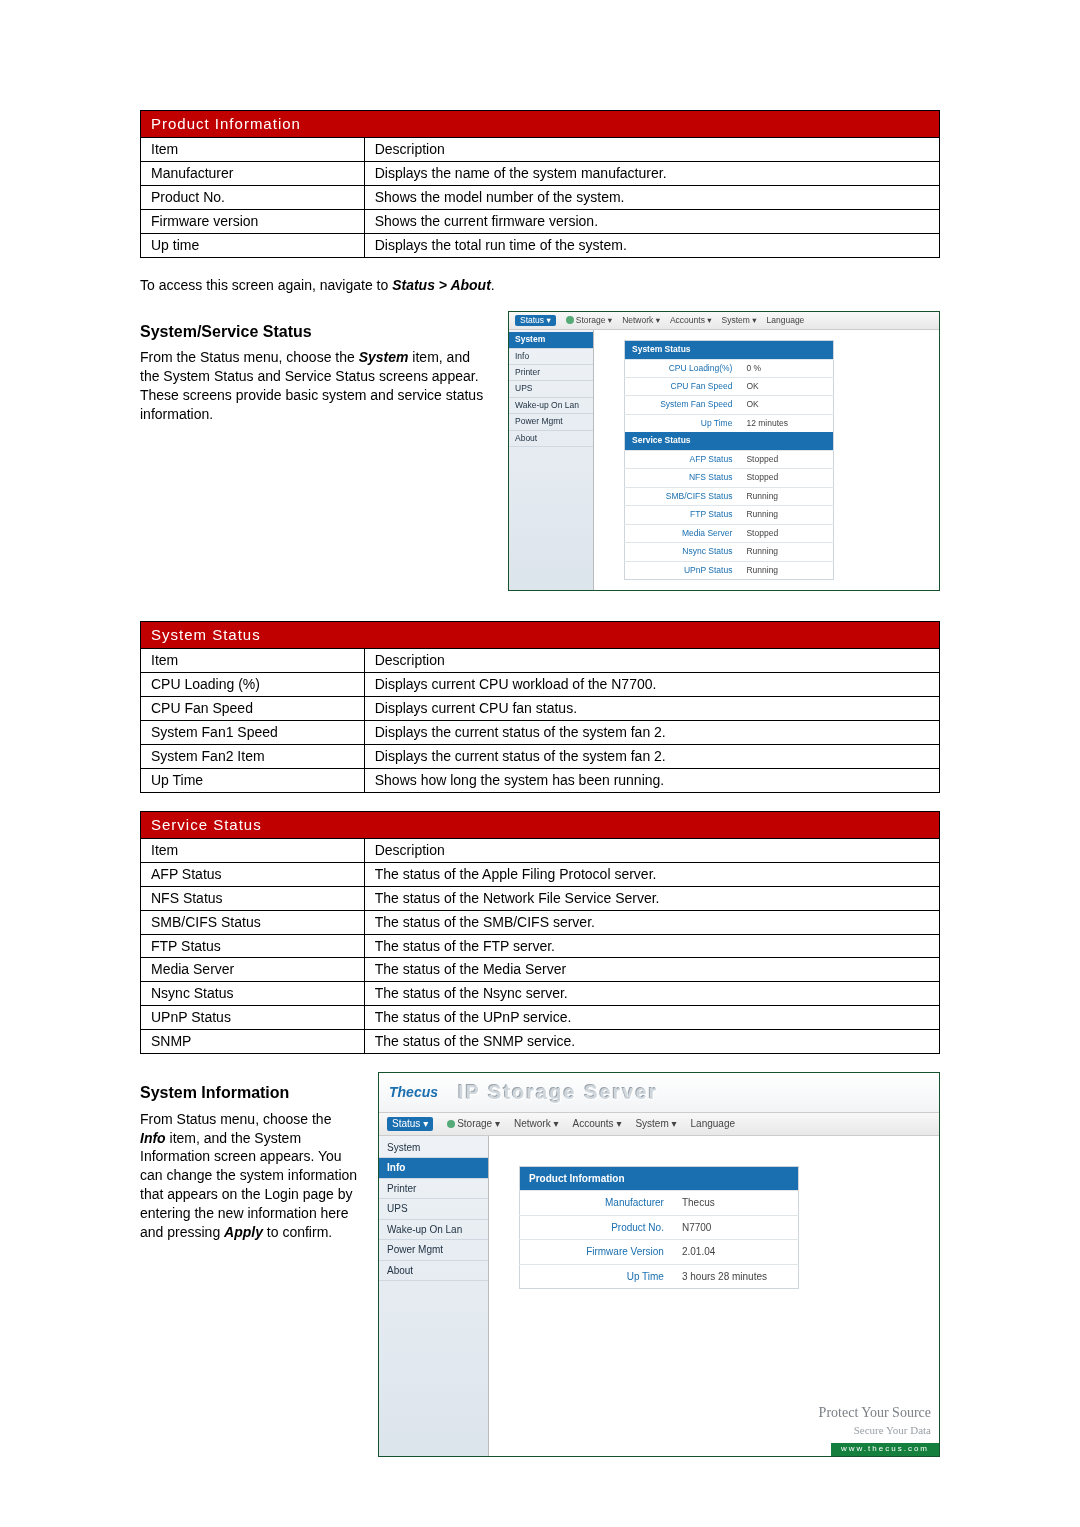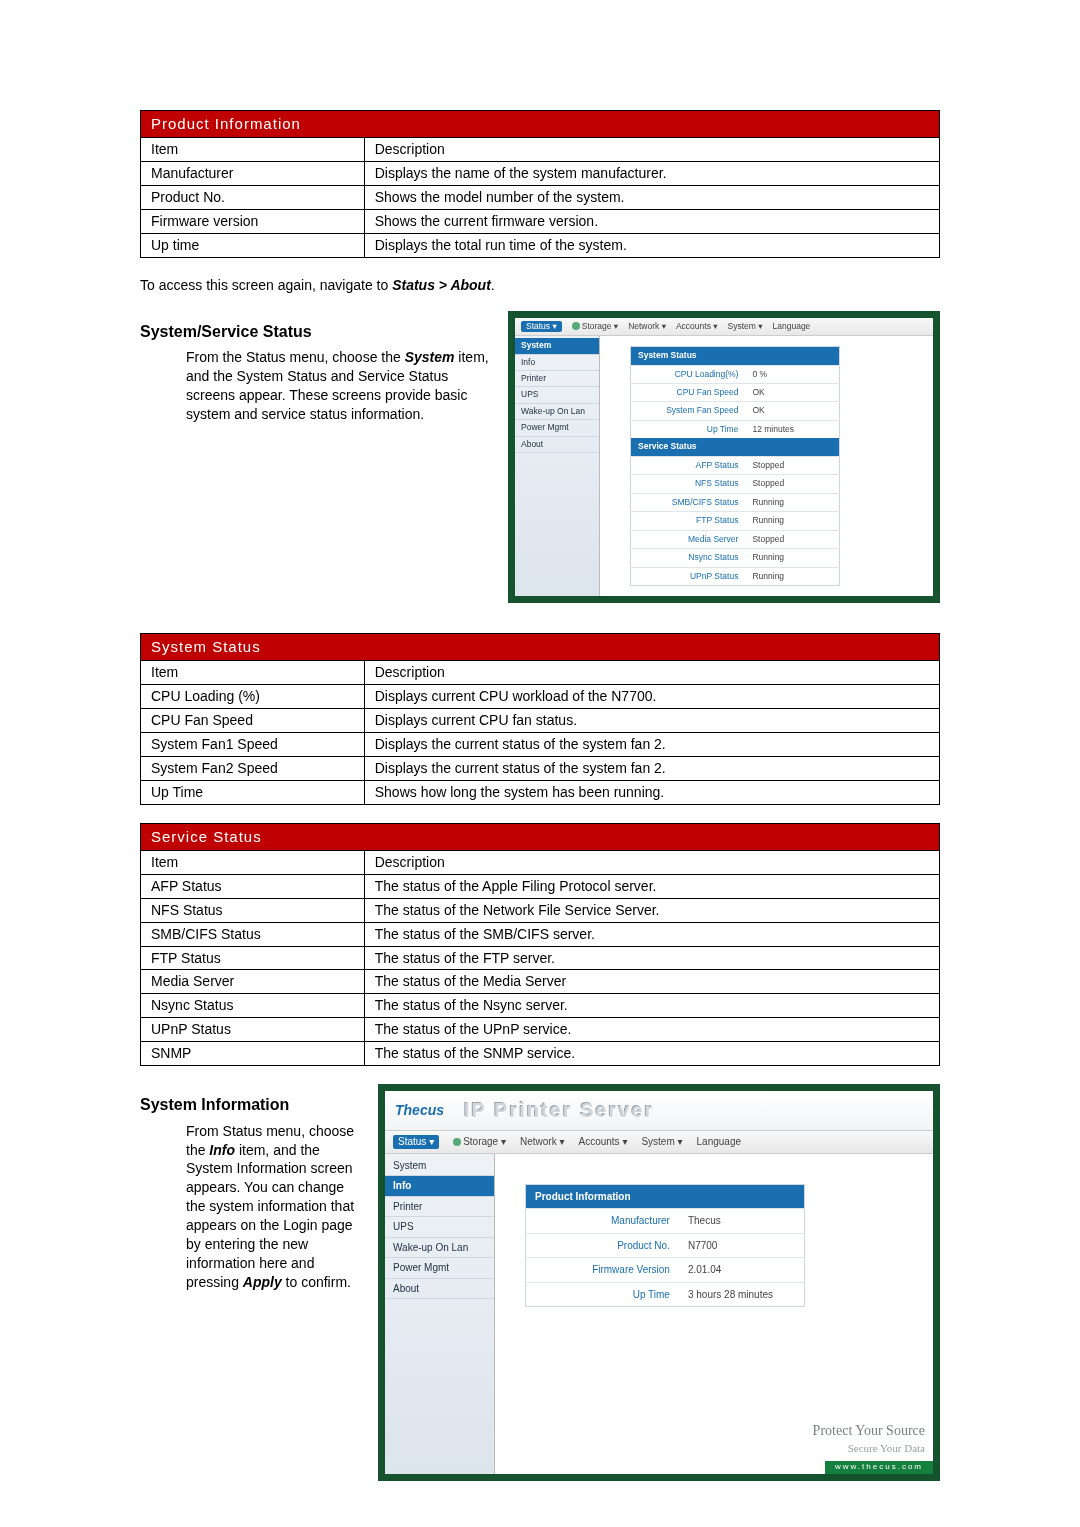--- a/index.html
+++ b/index.html
@@ -35,25 +35,25 @@
   .desc-table td.col-item { width: 28%; }
   .nav-note { margin: 10px 0 16px 0; }
   .nav-note .crumb { font-style: italic; font-weight: bold; }
   .section-head {
     font-weight: bold;
     font-size: 16px;
     margin: 10px 0 6px 0;
   }
   .twocol { display: flex; gap: 18px; margin-bottom: 30px; }
   .twocol .text { flex: 0 0 350px; }
-  .twocol .text p { margin-bottom: 10px; margin-left: 46px; }
+  .twocol .text p { margin-bottom: 10px; }
   .twocol .text .kw { font-style: italic; font-weight: bold; }
   .shot-frame {
     flex: 1;
-    border: 7px solid #14532d;
+    border: 1px solid #14532d;
     background: #fff;
     font-size: 8.5px;
     color: #333;
     position: relative;
   }
   .menubar {
     display: flex;
     gap: 10px;
     padding: 3px 6px;
     border-bottom: 1px solid #ccc;
@@ -286,21 +286,21 @@
       </tr>
   <tr>
         <td class="col-item">CPU Fan Speed</td>
         <td>Displays current CPU fan status.</td>
       </tr>
   <tr>
         <td class="col-item">System Fan1 Speed</td>
         <td>Displays the current status of the system fan 2.</td>
       </tr>
   <tr>
-        <td class="col-item">System Fan2 Speed</td>
+        <td class="col-item">System Fan2 Item</td>
         <td>Displays the current status of the system fan 2.</td>
       </tr>
   <tr>
         <td class="col-item">Up Time</td>
         <td>Shows how long the system has been running.</td>
       </tr>
 </tbody>
   </table>
 
 <table class="desc-table">
@@ -351,21 +351,21 @@
   <div class="text" style="flex:0 0 220px">
     <div class="section-head">System Information</div>
     <p>
       <span>From Status menu, choose the </span><span class="kw">Info</span><span> item, and the System Information screen appears. You can change the system information that appears on the Login page by entering the new information here and pressing </span><span class="kw">Apply</span><span> to confirm.</span>
     </p>
   </div>
 
   <div class="shot-frame big-frame">
     <div class="brand-row">
       <span class="brand-logo">Thecus</span>
-      <span class="brand-title">IP Printer Server</span>
+      <span class="brand-title">IP Storage Server</span>
     </div>
     <div class="menubar">
       <span class="mi active">Status ▾</span>
       <span class="mi"><span class="dot"></span><span>Storage ▾</span></span>
       <span class="mi">Network ▾</span>
       <span class="mi">Accounts ▾</span>
       <span class="mi">System ▾</span>
       <span class="mi">Language</span>
     </div>
     <div class="shot-body">

